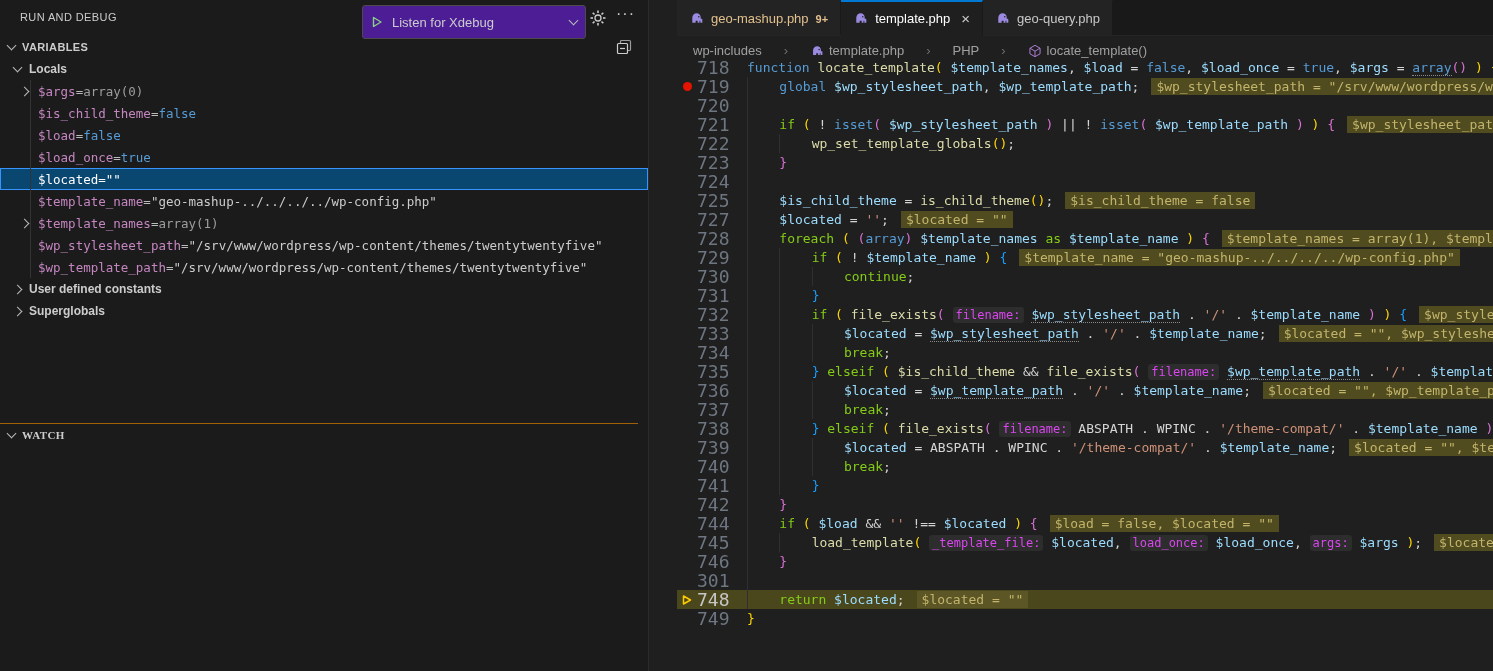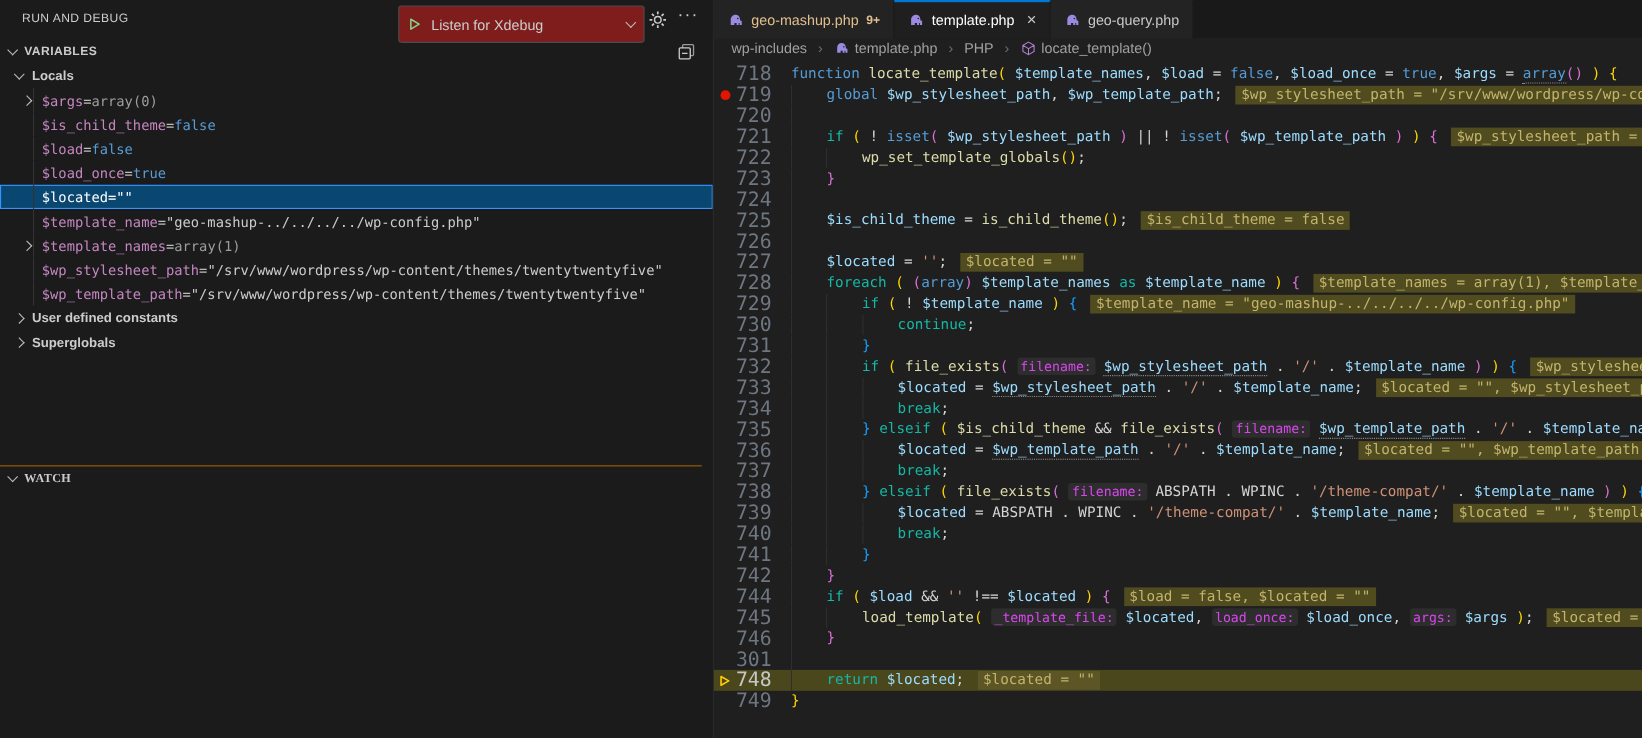--- a/index.html
+++ b/index.html
@@ -7,21 +7,21 @@
   .root{
     position:relative; width:1493px; height:671px; overflow:hidden;
     background:#1f1f1f; font-family:"Liberation Sans", sans-serif; color:#cccccc;
     display:flex;
   }
   
   .sidebar{ position:relative; width:648px; height:671px; background:#1b1b1c; flex:none; }
   .side-header{ position:relative; height:36px; }
   .side-title{ position:absolute; left:20px; top:11px; font-size:11px; letter-spacing:.4px; color:#cccccc; }
   .deb-toolbar{ position:absolute; left:362px; top:5px; width:224px; height:26px;
-    background:#7f1d1d; border:1px solid #4b4b4b; border-radius:3px; display:flex; align-items:center; padding:16px 8px; }
+    background:#4c1d95; border:1px solid #4b4b4b; border-radius:3px; display:flex; align-items:center; padding:16px 8px; }
   .play-icon{ width:12px; height:12px; margin-right:9px; flex:none; }
   .deb-label{ font-size:13px; color:#cccccc; flex:1; white-space:nowrap; overflow:hidden; }
   .chev{ display:inline-block; width:7px; height:7px; border-right:1.3px solid #bbb; border-bottom:1.3px solid #bbb; }
   .chev.down{ transform:rotate(45deg); margin-top:-3px; }
   .chev.right{ transform:rotate(-45deg); }
   .gear{ position:absolute; left:590px; top:10px; width:16px; height:16px; }
   .dots{ position:absolute; left:616px; top:5px; font-size:16px; color:#cccccc; letter-spacing:1px; }
   .sect-head{ position:relative; height:22px; display:flex; align-items:center; padding-left:8px; }
   .sect-head .chev{ margin-right:7px; flex:none; }
   .sect-label{ font-size:11px; font-weight:bold; letter-spacing:.4px; color:#cccccc; }
@@ -33,45 +33,45 @@
   .trow.group .chev{ margin-right:8px; flex:none; }
   .trow.vrow{ padding-left:38px; }
   .trow.vrow::before{ content:""; position:absolute; left:30px; top:0; bottom:0; border-left:1px solid #333335; }
   .trow .vchev{ position:absolute; left:21px; }
   .vn{ color:#c586c0; } .veq{ color:#bbbbbb; }
   .v-gray{ color:#9d9d9d; } .v-kw{ color:#569cd6; } .v-str{ color:#cccccc; }
   .trow.sel{ background:#094771; outline:1px solid #3794ff; outline-offset:-1px; }
   .trow.sel .vn, .trow.sel .veq, .trow.sel .v-str{ color:#ffffff; }
   .watch{ position:absolute; left:0; right:10px; top:423px; border-top:1px solid #a16207;font-family:Liberation Serif, serif; }
   
-  .editor{ position:relative; width:845px; height:671px; flex:none; border-left:1px solid #2b2b2b; background:#1f1f1f; }
+  .editor{ position:relative; width:845px; height:671px; flex:none; border-left:1px solid #2b2b2b; background:#1f1f1f;padding-left:28px; }
   .tabs{ height:36px; background:#191919; display:flex; border-bottom:1px solid #252526; }
   .tab{ position:relative; display:flex; align-items:center; padding:0 12px; gap:7px;
     background:#232324; border-right:1px solid #191919; border-top:2px solid transparent; cursor:default; }
   .tab.active{ background:#1f1f1f; border-top:2px solid #0078d4; border-bottom:1px solid #1f1f1f; margin-bottom:-1px; }
   .tab-label{ font-size:13px; color:#c8c8c8; white-space:nowrap; }
   .tab.mod .tab-label, .tab-badge{ color:#e2c08d; }
   .tab.active .tab-label{ color:#ffffff; }
   .tab-badge{ font-size:11px; font-weight:bold; }
   .tab-close{ font-size:15px; color:#cccccc; margin-left:4px; line-height:1; }
-  .crumbs{ height:22px; display:flex; align-items:flex-start; padding-left:16px; gap:10px; font-size:13px; color:#a0a0a0; white-space:nowrap; }
+  .crumbs{ height:22px; display:flex; align-items:flex-end; padding-left:16px; gap:22px; font-size:13px; color:#a0a0a0; white-space:nowrap; }
   .crumb{ display:flex; align-items:center; gap:5px; }
   .crumb-sep{ color:#6e6e6e; font-size:13px; }
   
   .code{ font-family:"DejaVu Sans Mono", monospace; font-size:13px; }
   .cl{ position:relative; height:19px; display:flex; align-items:center; overflow:hidden; white-space:pre; }
   .cl.cur{ background:#4b471d; }
   .gut{ width:70px; flex:none; display:flex; align-items:center; height:19px; }
   .mark{ width:20px; flex:none; display:flex; align-items:center; justify-content:center; }
   .bp{ width:9px; height:9px; border-radius:50%; background:#e51400; display:inline-block; }
   .num{ flex:1; text-align:right; padding-right:26px; color:#6e7681; font-size:18px; }
   .cl.cur .num{ color:#c6c6c6; }
   .src{ flex:1; height:19px; line-height:19px; white-space:pre; overflow:hidden; }
   .ind{ display:inline-block; border-left:1px solid #2f2f31; }
-  .kw{ color:#569cd6; } .ctl{ color:#14b8a6; } .fn{ color:#dcdcaa; } .var{ color:#9cdcfe; }
+  .kw{ color:#569cd6; } .ctl{ color:#84cc16; } .fn{ color:#dcdcaa; } .var{ color:#9cdcfe; }
   .str{ color:#ce9178; } .pun{ color:#d4d4d4; } .const{ color:#d4d4d4; }
   .b1{ color:#ffd700; } .b2{ color:#da70d6; } .b3{ color:#179fff; }
   .dot{ border-bottom:1px dotted #8a8a8a; }
   .inlay{ background:#2d2d2d; color:#d946ef; border-radius:3px; padding:1px 3px; font-size:12px; }
   .dbg{ background:#514b20; color:#c2b56b; padding:1px 5px; margin-left:12px; }
   .cl.cur .dbg{ background:#5c5525; }
 </style>
 </head>
 <body>
 
@@ -237,21 +237,20 @@
 
     <div class="code">
         <div class="cl"><div class="gut"><span class="mark"></span><span class="num">718</span></div><div class="src"><span class="kw">function</span><span class="pun"> </span><span class="fn">locate_template</span><span class="b1">(</span><span class="pun"> </span><span class="var">$template_names</span><span class="pun">, </span><span class="var">$load</span><span class="pun"> = </span><span class="kw">false</span><span class="pun">, </span><span class="var">$load_once</span><span class="pun"> = </span><span class="kw">true</span><span class="pun">, </span><span class="var">$args</span><span class="pun"> = </span><span class="kw dot">array</span><span class="b2">()</span><span class="pun"> </span><span class="b1">)</span><span class="pun"> </span><span class="b1">{</span></div></div>
         <div class="cl"><div class="gut"><span class="mark"><span class="bp"></span></span><span class="num">719</span></div><div class="src"><span class="ind">    </span><span class="kw">global</span><span class="pun"> </span><span class="var">$wp_stylesheet_path</span><span class="pun">, </span><span class="var">$wp_template_path</span><span class="pun">;</span><span class="dbg">$wp_stylesheet_path = "/srv/www/wordpress/wp-content/themes/twentytwentyfive"</span></div></div>
         <div class="cl"><div class="gut"><span class="mark"></span><span class="num">720</span></div><div class="src"><span class="ind">    </span></div></div>
         <div class="cl"><div class="gut"><span class="mark"></span><span class="num">721</span></div><div class="src"><span class="ind">    </span><span class="ctl">if</span><span class="pun"> </span><span class="b1">(</span><span class="pun"> ! </span><span class="kw">isset</span><span class="b2">(</span><span class="pun"> </span><span class="var">$wp_stylesheet_path</span><span class="pun"> </span><span class="b2">)</span><span class="pun"> || ! </span><span class="kw">isset</span><span class="b2">(</span><span class="pun"> </span><span class="var">$wp_template_path</span><span class="pun"> </span><span class="b2">)</span><span class="pun"> </span><span class="b1">)</span><span class="pun"> </span><span class="b2">{</span><span class="dbg">$wp_stylesheet_path = "/srv/www/wordpress/wp-content/themes/twentytwentyfive"</span></div></div>
         <div class="cl"><div class="gut"><span class="mark"></span><span class="num">722</span></div><div class="src"><span class="ind">    </span><span class="ind">    </span><span class="fn">wp_set_template_globals</span><span class="b1">()</span><span class="pun">;</span></div></div>
         <div class="cl"><div class="gut"><span class="mark"></span><span class="num">723</span></div><div class="src"><span class="ind">    </span><span class="b2">}</span></div></div>
         <div class="cl"><div class="gut"><span class="mark"></span><span class="num">724</span></div><div class="src"><span class="ind">    </span></div></div>
         <div class="cl"><div class="gut"><span class="mark"></span><span class="num">725</span></div><div class="src"><span class="ind">    </span><span class="var">$is_child_theme</span><span class="pun"> = </span><span class="fn">is_child_theme</span><span class="b1">()</span><span class="pun">;</span><span class="dbg">$is_child_theme = false</span></div></div>
-        <div class="cl"><div class="gut"><span class="mark"></span><span class="num">726</span></div><div class="src"><span class="ind">    </span></div></div>
         <div class="cl"><div class="gut"><span class="mark"></span><span class="num">727</span></div><div class="src"><span class="ind">    </span><span class="var">$located</span><span class="pun"> = </span><span class="str">''</span><span class="pun">;</span><span class="dbg">$located = ""</span></div></div>
         <div class="cl"><div class="gut"><span class="mark"></span><span class="num">728</span></div><div class="src"><span class="ind">    </span><span class="ctl">foreach</span><span class="pun"> </span><span class="b1">(</span><span class="pun"> </span><span class="b2">(</span><span class="kw">array</span><span class="b2">)</span><span class="pun"> </span><span class="var">$template_names</span><span class="pun"> </span><span class="ctl">as</span><span class="pun"> </span><span class="var">$template_name</span><span class="pun"> </span><span class="b1">)</span><span class="pun"> </span><span class="b2">{</span><span class="dbg">$template_names = array(1), $template_name = "geo-mashup-../../../../wp-config.php"</span></div></div>
         <div class="cl"><div class="gut"><span class="mark"></span><span class="num">729</span></div><div class="src"><span class="ind">    </span><span class="ind">    </span><span class="ctl">if</span><span class="pun"> </span><span class="b1">(</span><span class="pun"> ! </span><span class="var">$template_name</span><span class="pun"> </span><span class="b1">)</span><span class="pun"> </span><span class="b3">{</span><span class="dbg">$template_name = "geo-mashup-../../../../wp-config.php"</span></div></div>
         <div class="cl"><div class="gut"><span class="mark"></span><span class="num">730</span></div><div class="src"><span class="ind">    </span><span class="ind">    </span><span class="ind">    </span><span class="ctl">continue</span><span class="pun">;</span></div></div>
         <div class="cl"><div class="gut"><span class="mark"></span><span class="num">731</span></div><div class="src"><span class="ind">    </span><span class="ind">    </span><span class="b3">}</span></div></div>
         <div class="cl"><div class="gut"><span class="mark"></span><span class="num">732</span></div><div class="src"><span class="ind">    </span><span class="ind">    </span><span class="ctl">if</span><span class="pun"> </span><span class="b1">(</span><span class="pun"> </span><span class="fn">file_exists</span><span class="b2">(</span><span class="pun"> </span><span class="inlay">filename:</span><span class="pun"> </span><span class="var dot">$wp_stylesheet_path</span><span class="pun"> . </span><span class="str">'/'</span><span class="pun"> . </span><span class="var">$template_name</span><span class="pun"> </span><span class="b2">)</span><span class="pun"> </span><span class="b1">)</span><span class="pun"> </span><span class="b3">{</span><span class="dbg">$wp_stylesheet_path = "/srv/www/wordpress/wp-content/themes/twentytwentyfive"</span></div></div>
         <div class="cl"><div class="gut"><span class="mark"></span><span class="num">733</span></div><div class="src"><span class="ind">    </span><span class="ind">    </span><span class="ind">    </span><span class="var">$located</span><span class="pun"> = </span><span class="var dot">$wp_stylesheet_path</span><span class="pun"> . </span><span class="str">'/'</span><span class="pun"> . </span><span class="var">$template_name</span><span class="pun">;</span><span class="dbg">$located = "", $wp_stylesheet_path = "/srv/www/wordpress/wp-content/themes/twentytwentyfive"</span></div></div>
         <div class="cl"><div class="gut"><span class="mark"></span><span class="num">734</span></div><div class="src"><span class="ind">    </span><span class="ind">    </span><span class="ind">    </span><span class="ctl">break</span><span class="pun">;</span></div></div>
         <div class="cl"><div class="gut"><span class="mark"></span><span class="num">735</span></div><div class="src"><span class="ind">    </span><span class="ind">    </span><span class="b3">}</span><span class="pun"> </span><span class="ctl">elseif</span><span class="pun"> </span><span class="b1">(</span><span class="pun"> </span><span class="fn">$is_child_theme</span><span class="pun"> &amp;&amp; </span><span class="fn">file_exists</span><span class="b2">(</span><span class="pun"> </span><span class="inlay">filename:</span><span class="pun"> </span><span class="var dot">$wp_template_path</span><span class="pun"> . </span><span class="str">'/'</span><span class="pun"> . </span><span class="var">$template_name</span></div></div>
         <div class="cl"><div class="gut"><span class="mark"></span><span class="num">736</span></div><div class="src"><span class="ind">    </span><span class="ind">    </span><span class="ind">    </span><span class="var">$located</span><span class="pun"> = </span><span class="var dot">$wp_template_path</span><span class="pun"> . </span><span class="str">'/'</span><span class="pun"> . </span><span class="var">$template_name</span><span class="pun">;</span><span class="dbg">$located = "", $wp_template_path = "/srv/www/wordpress/wp-content/themes/twentytwentyfive"</span></div></div>

